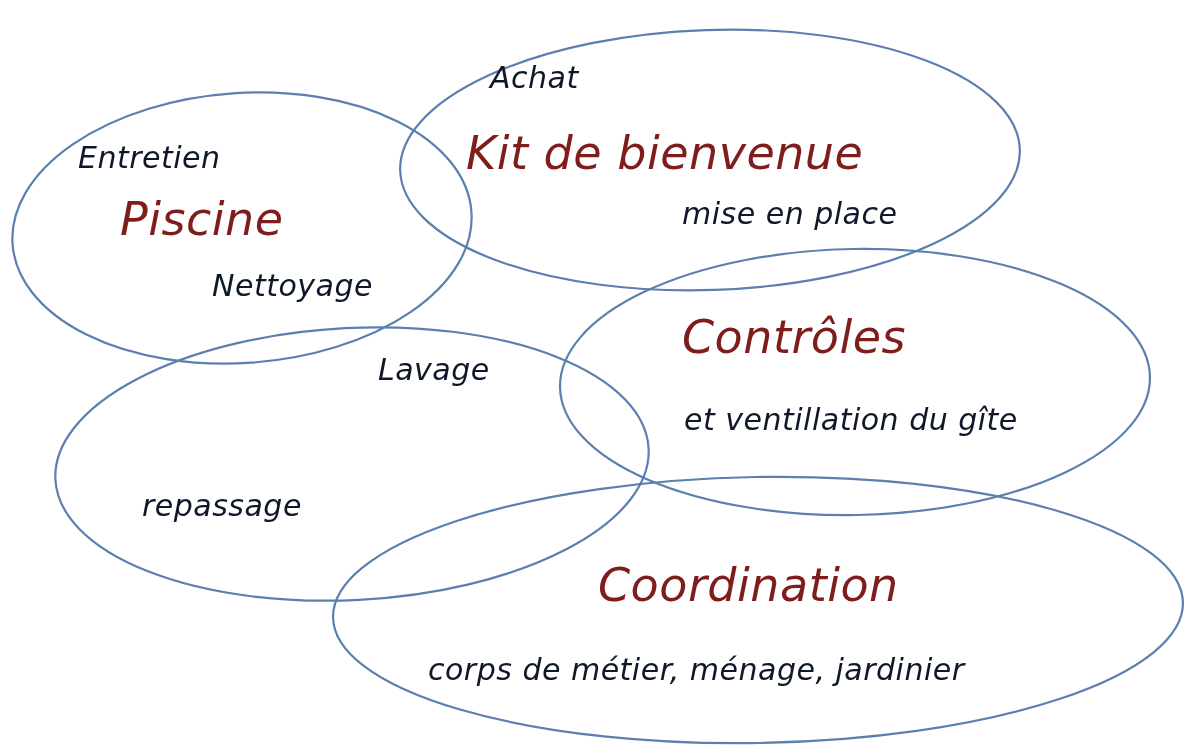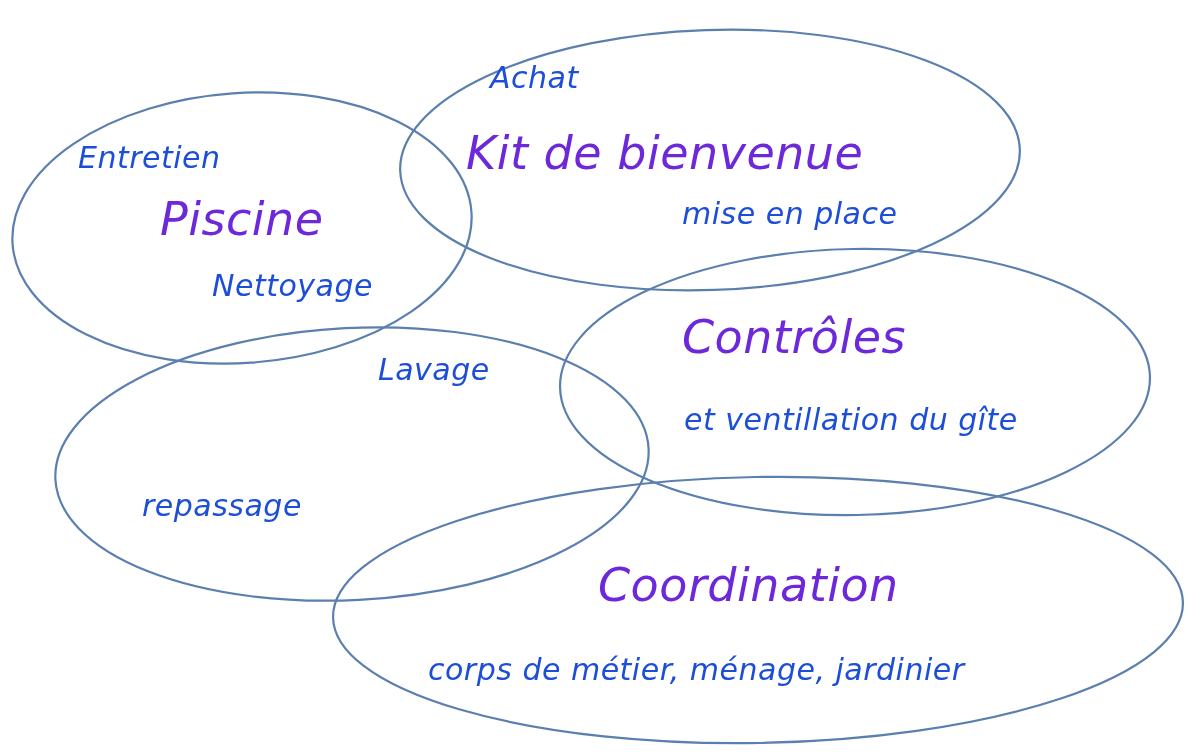--- a/index.html
+++ b/index.html
@@ -13,40 +13,40 @@
   }
   svg#ellipses { position: absolute; left: 0; top: 0; }
   .lbl {
     position: absolute;
     color: #5a5a5a;
     font-family: "DejaVu Sans", sans-serif;
     font-style: italic;
     white-space: nowrap;
     letter-spacing: 0.5px;
   }
-  .main { font-size: 46px; color: #6d28d9; font-weight: 300; }
-  .sub  { font-size: 30px; color: #1d4ed8; }
+  .main { font-size: 46px; color: #7f1d1d; font-weight: 300; }
+  .sub  { font-size: 30px; color: #0f172a; }
 </style>
 </head>
 <body>
 
 <div id="canvas">
 
   <svg id="ellipses" width="1200" height="754" viewBox="0 0 1200 754">
     <g fill="none" stroke="#5b7fae" stroke-width="2.2">
       <ellipse cx="242" cy="228" rx="230" ry="135" transform="rotate(-4 242 228)"></ellipse>
       <ellipse cx="710" cy="160" rx="310" ry="130" transform="rotate(-2 710 160)"></ellipse>
       <ellipse cx="855" cy="382" rx="295" ry="133" transform="rotate(-1 855 382)"></ellipse>
       <ellipse cx="352" cy="464" rx="297" ry="136" transform="rotate(-3 352 464)"></ellipse>
       <ellipse cx="758" cy="610" rx="425" ry="133" transform="rotate(-1 758 610)"></ellipse>
     </g>
   </svg>
 
   <div class="lbl sub" style="left:78px; top:140px;">Entretien</div>
-  <div class="lbl main" style="left:120px; top:192px;margin-left:40px;">Piscine</div>
+  <div class="lbl main" style="left:120px; top:192px;">Piscine</div>
   <div class="lbl sub" style="left:212px; top:268px;">Nettoyage</div>
 
   <div class="lbl sub" style="left:490px; top:60px;">Achat</div>
   <div class="lbl main" style="left:466px; top:126px;">Kit de bienvenue</div>
   <div class="lbl sub" style="left:682px; top:196px;">mise en place</div>
 
   <div class="lbl main" style="left:682px; top:310px;">Contrôles</div>
   <div class="lbl sub" style="left:684px; top:402px;">et ventillation du gîte</div>
 
   <div class="lbl sub" style="left:378px; top:352px;">Lavage</div>

